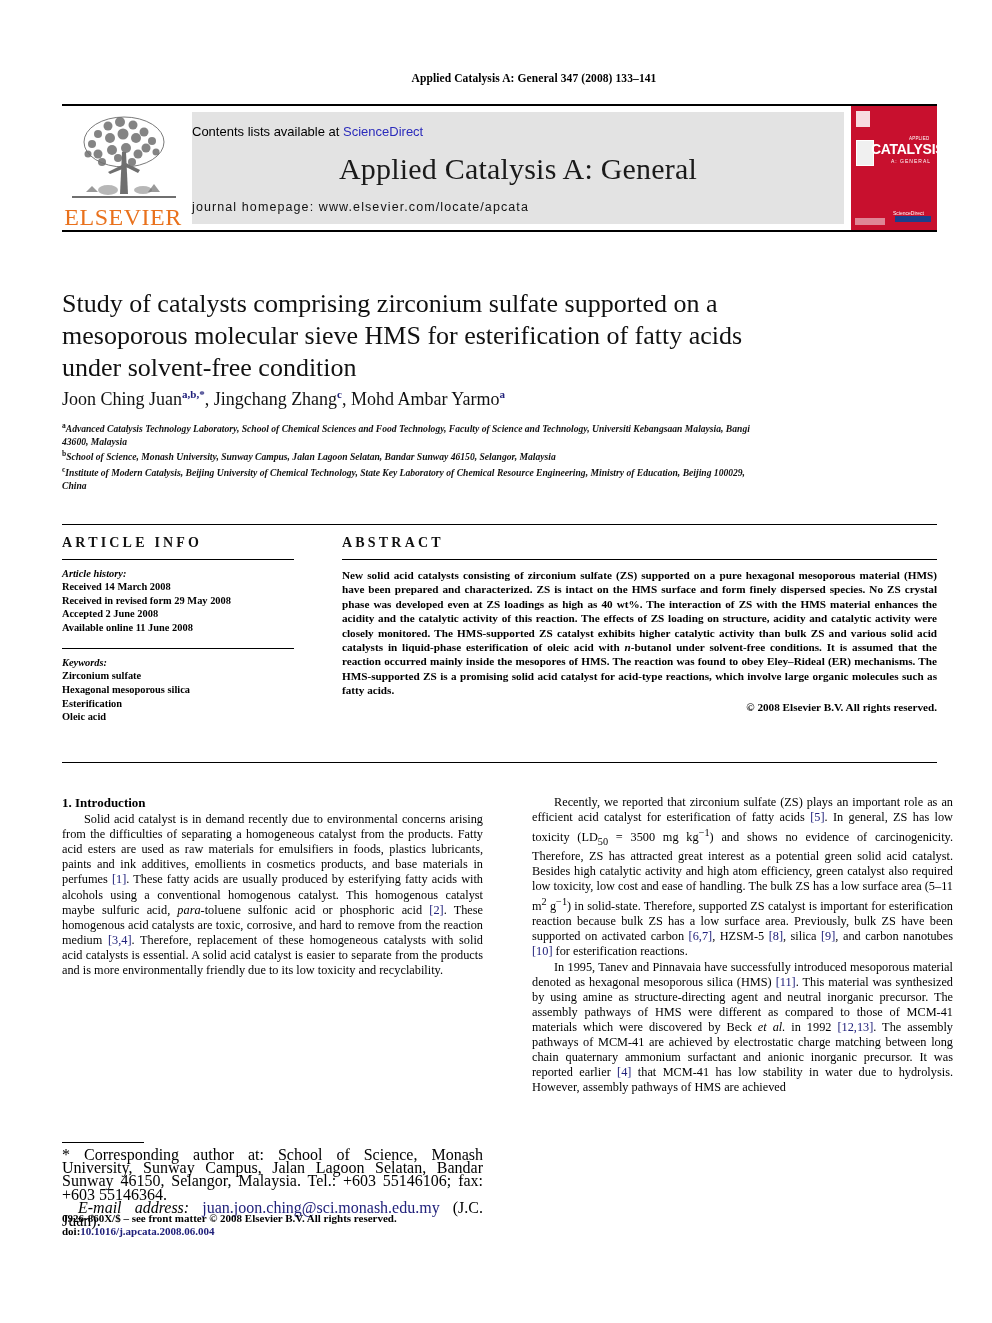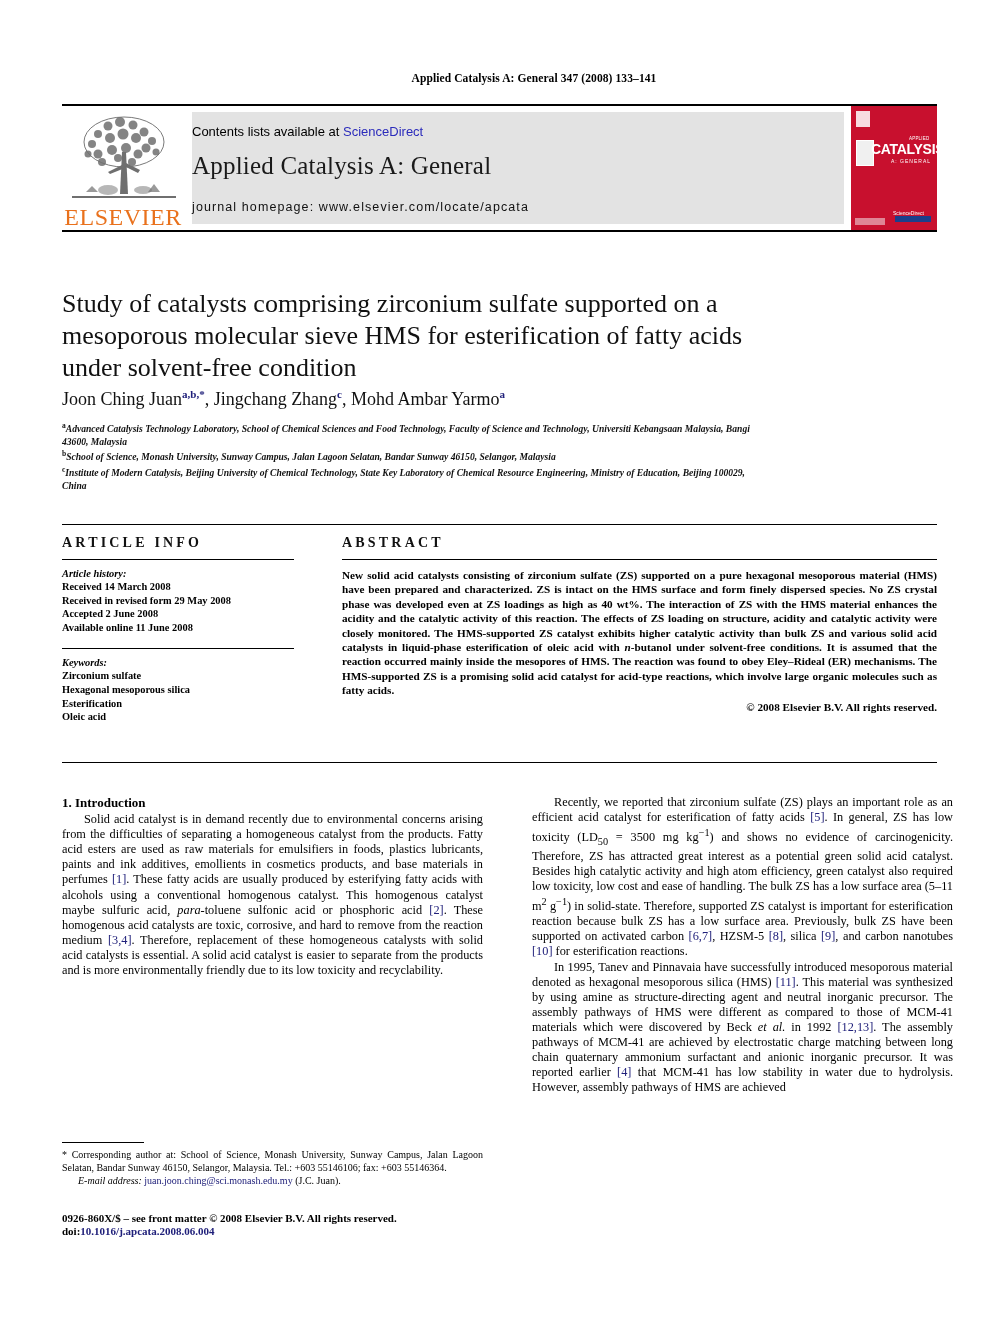--- a/index.html
+++ b/index.html
@@ -93,22 +93,23 @@
     text-align: left;
     font-family: "Liberation Sans", sans-serif;
     font-size: 13px;
     color: #000;
   }
   .sd-link { color: #2b2bbb; }
   .banner-journal {
     position: absolute;
     left: 0; top: 40px;
     width: 652px;
+    text-align: center;
     font-family: "Liberation Serif", serif;
-    font-size: 25px;
+    font-size: 30px;
     color: #1a1a1a;
     letter-spacing: 0.2px;
   }
   .banner-home {
     position: absolute;
     left: 0; top: 88px;
     width: 652px;
     text-align: left;
     font-family: "Liberation Sans", sans-serif;
     font-size: 12.5px;
@@ -302,21 +303,21 @@
   .fn-rule {
     position: absolute;
     left: 62px; top: 1142px;
     width: 82px; height: 1px;
     background: #000;
   }
   .footnote {
     position: absolute;
     left: 62px; top: 1148px;
     width: 421px;
-    font-size: 10px;
+    font-size: 16px;
     line-height: 13.2px;
     text-align: justify;
   }
   .fn-email-label { font-style: italic; }
   .fn-link { color: #20207a; }
   .issn {
     position: absolute;
     left: 62px; top: 1212px;
     width: 440px;
     font-size: 11px;

